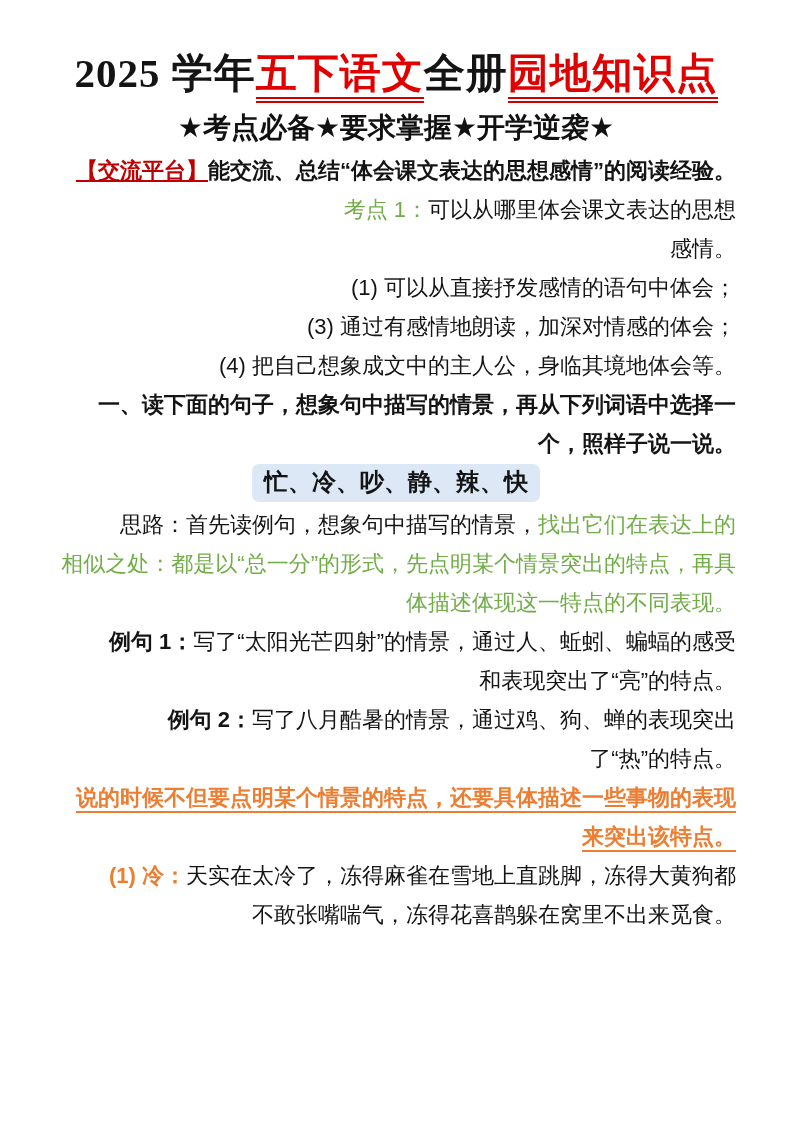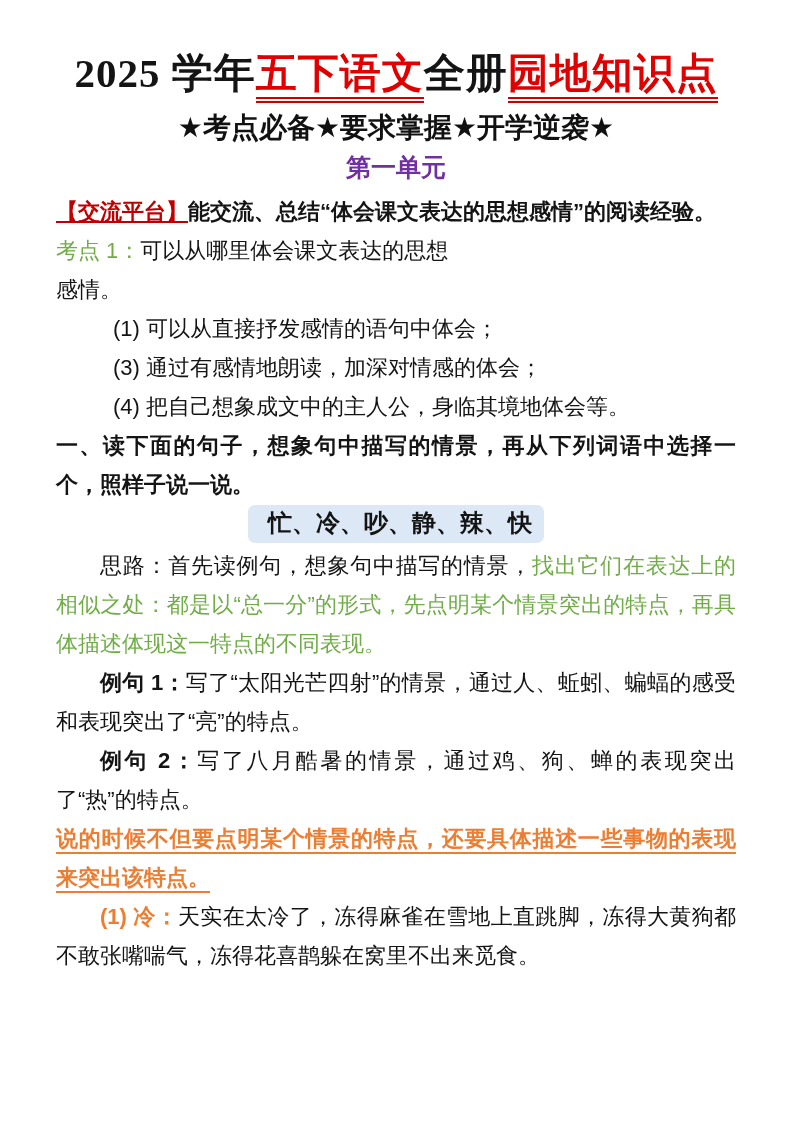--- a/index.html
+++ b/index.html
@@ -47,39 +47,40 @@
     text-align: center;
     font-size: 25px;
     font-weight: 600;
     color: #7030a0;
     margin: 0 0 8px 0;
   }
   .body-text p {
     margin: 0;
     font-size: 22px;
     line-height: 39px;
+    text-align: right;
   }
   .justify { text-align: justify; }
   .bold { font-weight: bold; }
   .indent { text-indent: 2em; }
   .preline { white-space: pre-line; }
   .red { color: #c00000; text-decoration: underline; }
   .green { color: #70ad47; }
   .orange { color: #ed7d31; }
   .methods-list p { padding-left: 57px; }
   .bank-row {
     text-align: center;
     margin: 1px 0;
     line-height: 39px;
   }
   .word-bank {
     display: inline-block;
     background: #dce8f5;
     border-radius: 7px;
-    padding: 0 12px 2px 20px;
+    padding: 0 12px 2px 12px;
     font-size: 24px;
     font-weight: bold;
     line-height: 36px;
     color: #141414;
   }
   .orange-note {
     color: #ed7d31;
     font-weight: bold;
     text-decoration: underline;
     text-decoration-thickness: 2px;
@@ -98,21 +99,20 @@
 </style>
 </head>
 <body>
 
 <div class="page">
 
   <h1 class="title"><span class="year">2025 </span><span>学年</span><span class="red-underlined">五下语文</span><span>全册</span><span class="red-underlined">园地知识点</span></h1>
 
   <div class="subtitle">★考点必备★要求掌握★开学逆袭★</div>
 
-  <div class="unit-heading">第一单元</div>
 
   <div class="body-text">
 
     <p class="bold justify"><span class="red">【交流平台】</span><span>能交流、总结“体会课文表达的思想感情”的阅读经验。</span></p>
 
     <p class="preline justify"><span class="green">考点 1：</span><span>可以从哪里体会课文表达的思想
 感情。</span></p>
 
     <div class="methods-list">
       <p>(1) 可以从直接抒发感情的语句中体会；</p>

